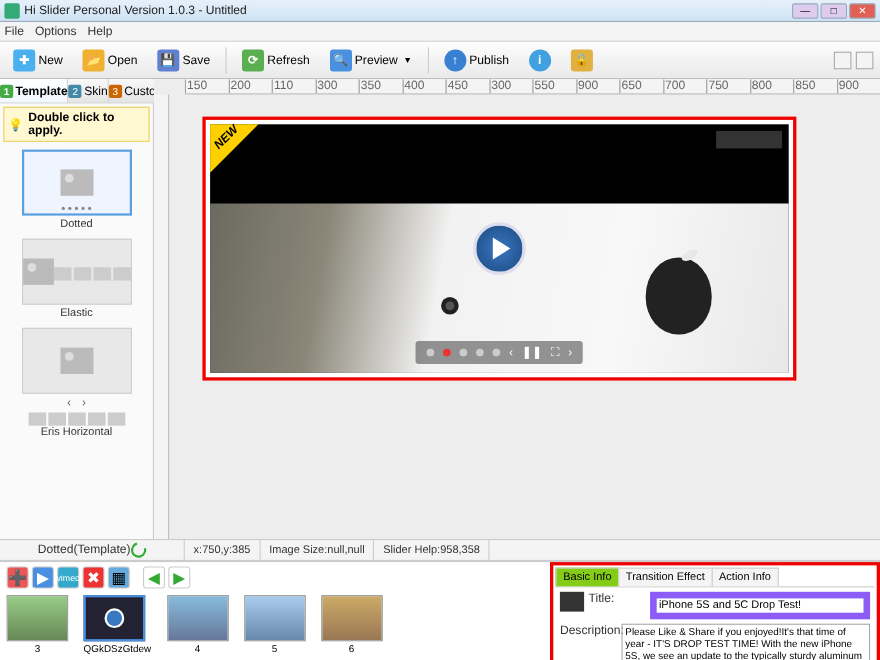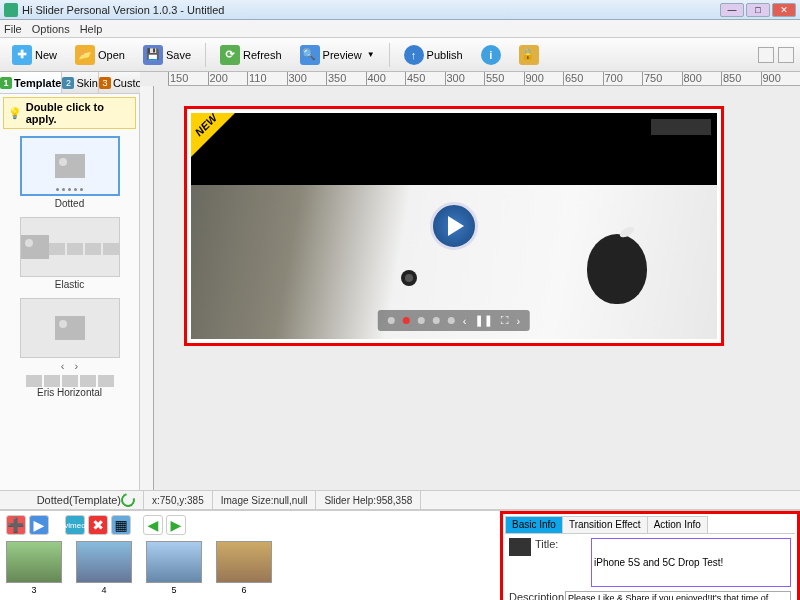--- a/index.html
+++ b/index.html
@@ -64,42 +64,42 @@
 .play-btn::after{content:'';border-left:16px solid #fff;border-top:10px solid transparent;border-bottom:10px solid transparent;margin-left:4px;}
 .slider-ctrl{position:absolute;bottom:8px;left:50%;transform:translateX(-50%);display:flex;align-items:center;gap:8px;background:rgba(80,80,80,0.6);padding:4px 10px;border-radius:3px;}
 .slider-ctrl .dot{width:7px;height:7px;border-radius:50%;background:#ccc;}
 .slider-ctrl .dot.active{background:#e33;}
 .slider-ctrl .nav{color:#fff;font-size:11px;cursor:pointer;}
 .slide-badge{position:absolute;top:6px;right:6px;width:60px;height:16px;background:#333;}
 
 
 .status { height:20px; background:#f4f4f4; border-top:1px solid #ccc; border-bottom:1px solid #ccc; display:flex; align-items:center;}
 .status .cell{padding:0 8px;border-right:1px solid #ccc;font-size:10px;color:#333;height:100%;display:flex;align-items:center;}
-.status .first{width:144px;justify-content:flex-end;}
+.status .first{width:168px;justify-content:center;}
 .reload-icon{width:14px;height:14px;border:2px solid #3a3;border-radius:50%;border-top-color:transparent;transform:rotate(30deg);}
 
 
 .bottom { height:108px; background:#fff; border-top:1px solid #ccc; display:flex;}
 .bottom-left{flex:1;padding:4px 6px;}
 .bl-tools{display:flex;gap:3px;align-items:center;margin-bottom:4px;}
 .bl-tools .bicon{width:20px;height:20px;border:1px solid #ccc;border-radius:3px;display:flex;align-items:center;justify-content:center;font-size:14px;}
 .thumbs{display:flex;gap:14px;align-items:flex-start;padding-top:2px;}
 .th{text-align:center;}
 .th .timg{width:56px;height:42px;background:#8a8;border:1px solid #999;display:flex;align-items:center;justify-content:center;}
 .th.sel .timg{border:2px solid #4a90e0;}
 .th .tlab{font-size:9px;margin-top:2px;}
 
 .bottom-right{width:300px;border-left:1px solid #ccc;border:3px solid #e00;padding:2px;position:relative;}
 .info-tabs{display:flex;height:18px;border-bottom:1px solid #ccc;}
 .info-tab{padding:2px 6px;font-size:10px;border:1px solid #ccc;border-bottom:none;background:#f4f4f4;margin-right:-1px;}
-.info-tab.active{background:#0ea5e9;font-weight:normal;}
+.info-tab.active{background:#84cc16;font-weight:normal;}
 .info-body{padding:4px;font-size:10px;}
 .info-row{display:flex;align-items:flex-start;gap:4px;margin-bottom:4px;}
 .info-row label{width:52px;color:#333;}
-.info-row input{flex:1;border:1px solid #8b5cf6;padding:18px 2px;font-size:10px;}
+.info-row input{flex:1;border:6px solid #8b5cf6;padding:1px 2px;font-size:10px;}
 .info-row textarea{flex:1;border:1px solid #aaa;padding:1px 2px;font-size:9px;height:54px;resize:none;line-height:1.2;}
 .mini-thumb{width:22px;height:18px;background:#333;}
 </style>
 </head>
 <body>
 
 <div class="titlebar">
   <div class="app-icon"></div>
   <div class="title">Hi Slider Personal Version 1.0.3  - Untitled</div>
   <div class="winbtns">
@@ -279,32 +279,38 @@
   <div class="cell">x:750,y:385</div>
   <div class="cell">Image Size:null,null</div>
   <div class="cell">Slider Help:958,358</div>
 </div>
 
 <div class="bottom">
   <div class="bottom-left">
     <div class="bl-tools">
       <div class="bicon" style="background:#e55;color:#fff">➕</div>
       <div class="bicon" style="background:#4a90e0;color:#fff">▶</div>
-      <div class="bicon" style="background:#3ac;color:#fff;font-size:8px;margin-left:13px;">vimeo</div>
+      <div class="bicon" style="background:#3ac;color:#fff;font-size:8px;">vimeo</div>
       <div class="bicon" style="background:#e33;color:#fff">✖</div>
       <div class="bicon" style="background:#6ad">▦</div>
       <div style="width:6px"></div>
       <div class="bicon" style="color:#3a3">◀</div>
       <div class="bicon" style="color:#3a3">▶</div>
     </div>
     <div class="thumbs">
       <div class="th">
           <div class="timg" style="background:linear-gradient(#9c8,#685)"></div>
           <div class="tlab">3</div>
         </div>
+      <div class="th sel">
+          <div class="timg" style="background:#223;position:relative;">
+            <div style="width:18px;height:18px;border-radius:50%;background:#3a78c0;border:2px solid #fff;"></div>
+          </div>
+          <div class="tlab">QGkDSzGtdew</div>
+        </div>
       <div class="th">
           <div class="timg" style="background:linear-gradient(#8bd,#679)"></div>
           <div class="tlab">4</div>
         </div>
       <div class="th">
           <div class="timg" style="background:linear-gradient(#ace,#68a)"></div>
           <div class="tlab">5</div>
         </div>
       <div class="th">
           <div class="timg" style="background:linear-gradient(#ca6,#975)"></div>

